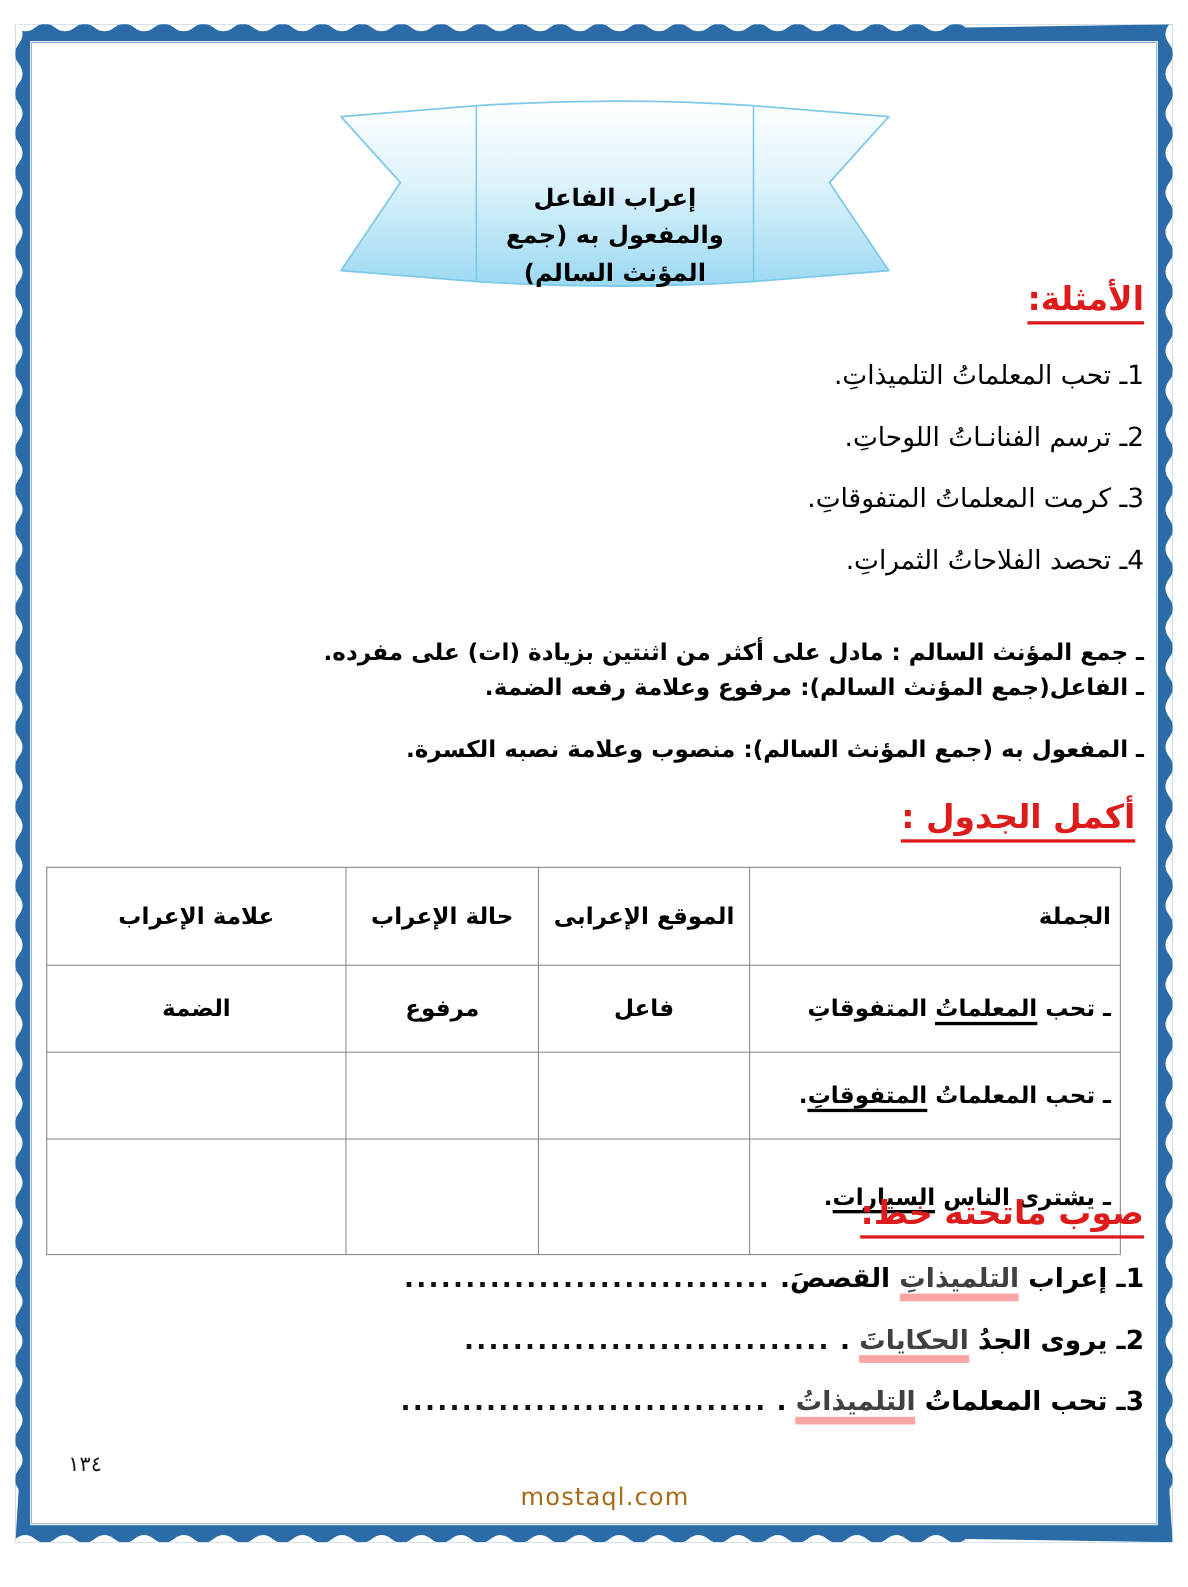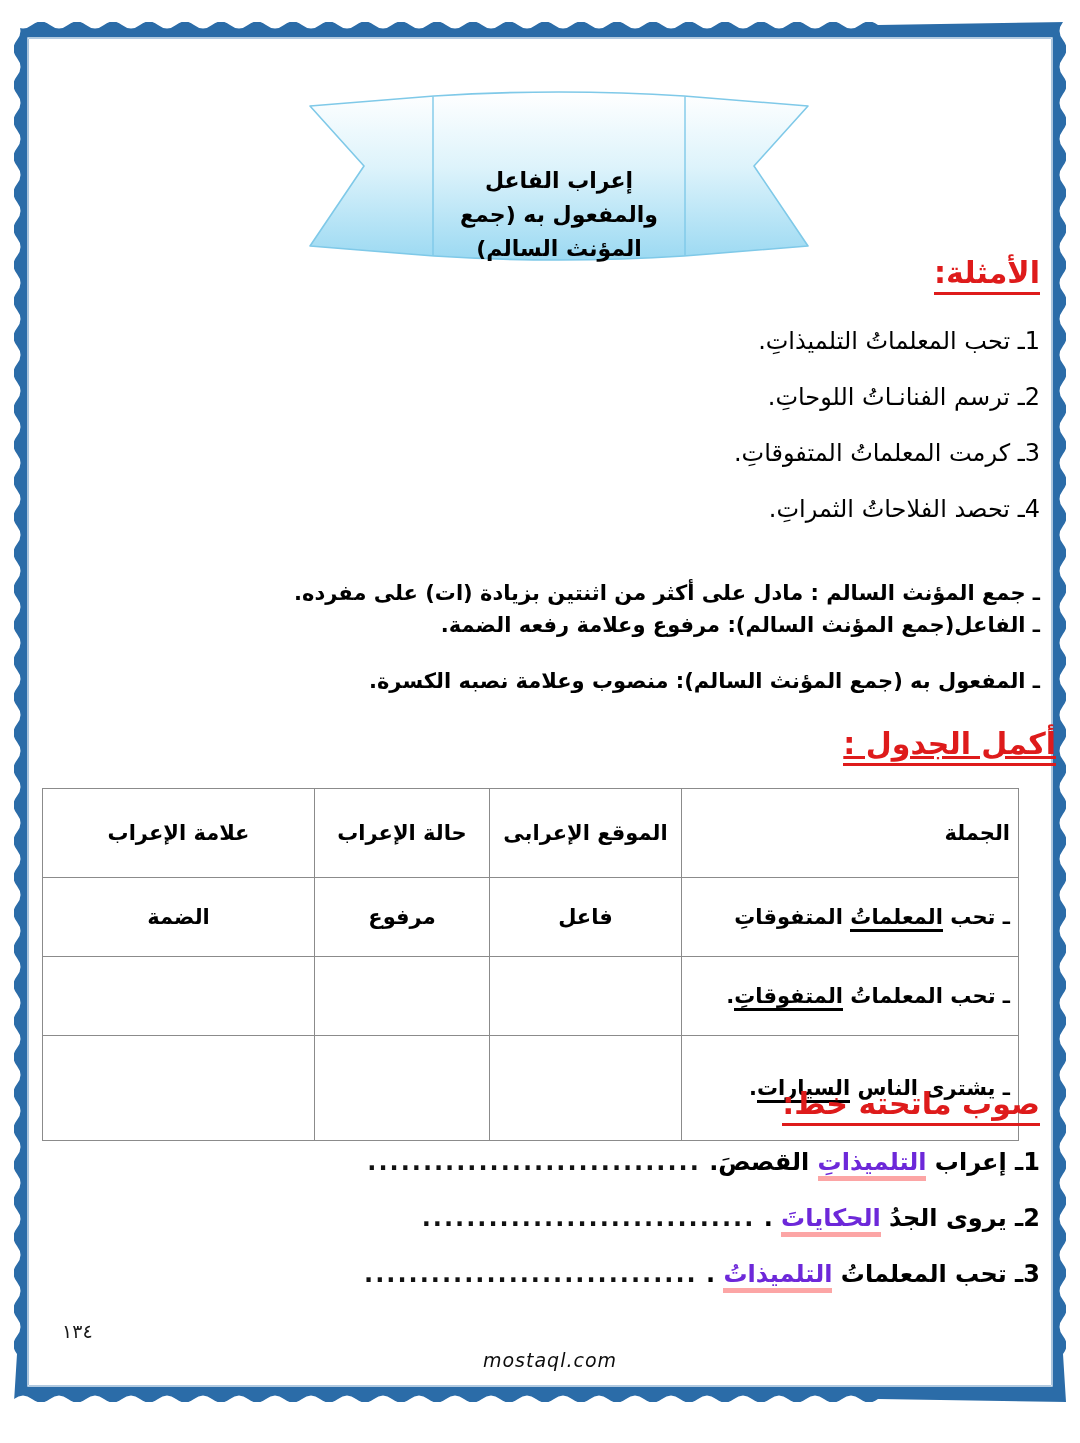--- a/index.html
+++ b/index.html
@@ -133,22 +133,22 @@
     position: absolute;
     direction: rtl;
     text-align: right;
     color: #000;
     font-weight: bold;
     font-size: 24px;
     white-space: nowrap;
     right: 40px;
   }
   .corr-line .red-word {
-    color: #6d28d9;
-    border-bottom: 5px solid #fca5a5;
+    color: #404040;
+    border-bottom: 7px solid #fca5a5;
   }
   .dots {
     display: inline-block;
     color: #111;
     letter-spacing: 2px;
     font-size: 24px;
     font-weight: bold;
   }
 
   
@@ -173,25 +173,24 @@
     pointer-events: none;
   }
   .watermark .wm-ar {
     font-size: 36px;
     font-weight: bold;
     direction: rtl;
     line-height: 1;
     color: #e3e3e3;
   }
   .watermark .wm-en {
-    font-size: 19px;
+    font-size: 22px;
     letter-spacing: 1px;
-    color: #000000;
+    color: #a16207;
     margin-top: 4px;
-    font-style: italic;
   }
 </style>
 </head>
 <body>
 
 <div class="page-frame">
   <svg viewBox="0 0 1052 1380" preserveAspectRatio="none" xmlns="http://www.w3.org/2000/svg">
     <defs>
 
       <clipPath id="frameclip">
@@ -278,21 +277,21 @@
 
 <div class="ex-line" style="top:327px;">1ـ تحب المعلماتُ التلميذاتِ.</div>
 <div class="ex-line" style="top:383px;">2ـ ترسم الفنانـاتُ اللوحاتِ.</div>
 <div class="ex-line" style="top:439px;">3ـ كرمت المعلماتُ المتفوقاتِ.</div>
 <div class="ex-line" style="top:495px;">4ـ تحصد الفلاحاتُ الثمراتِ.</div>
 
 <div class="rule-line" style="top:557px;margin-top:24px;">ـ جمع المؤنث السالم : مادل على أكثر من اثنتين بزيادة (ات) على مفرده.</div>
 <div class="rule-line" style="top:613px;">ـ الفاعل(جمع المؤنث السالم): مرفوع وعلامة رفعه الضمة.</div>
 <div class="rule-line" style="top:669px;">ـ المفعول به (جمع المؤنث السالم): منصوب وعلامة نصبه الكسرة.</div>
 
-<div class="red-heading" style="right:24px; top:726px;text-decoration:underline;">
+<div class="red-heading" style="right:48px; top:726px;">
   <span class="ul">أكمل الجدول :</span>
 </div>
 
 <table class="grid-table">
   <colgroup>
     <col style="width:337px">
       <col style="width:192px">
       <col style="width:175px">
       <col style="width:272px">
   </colgroup>

